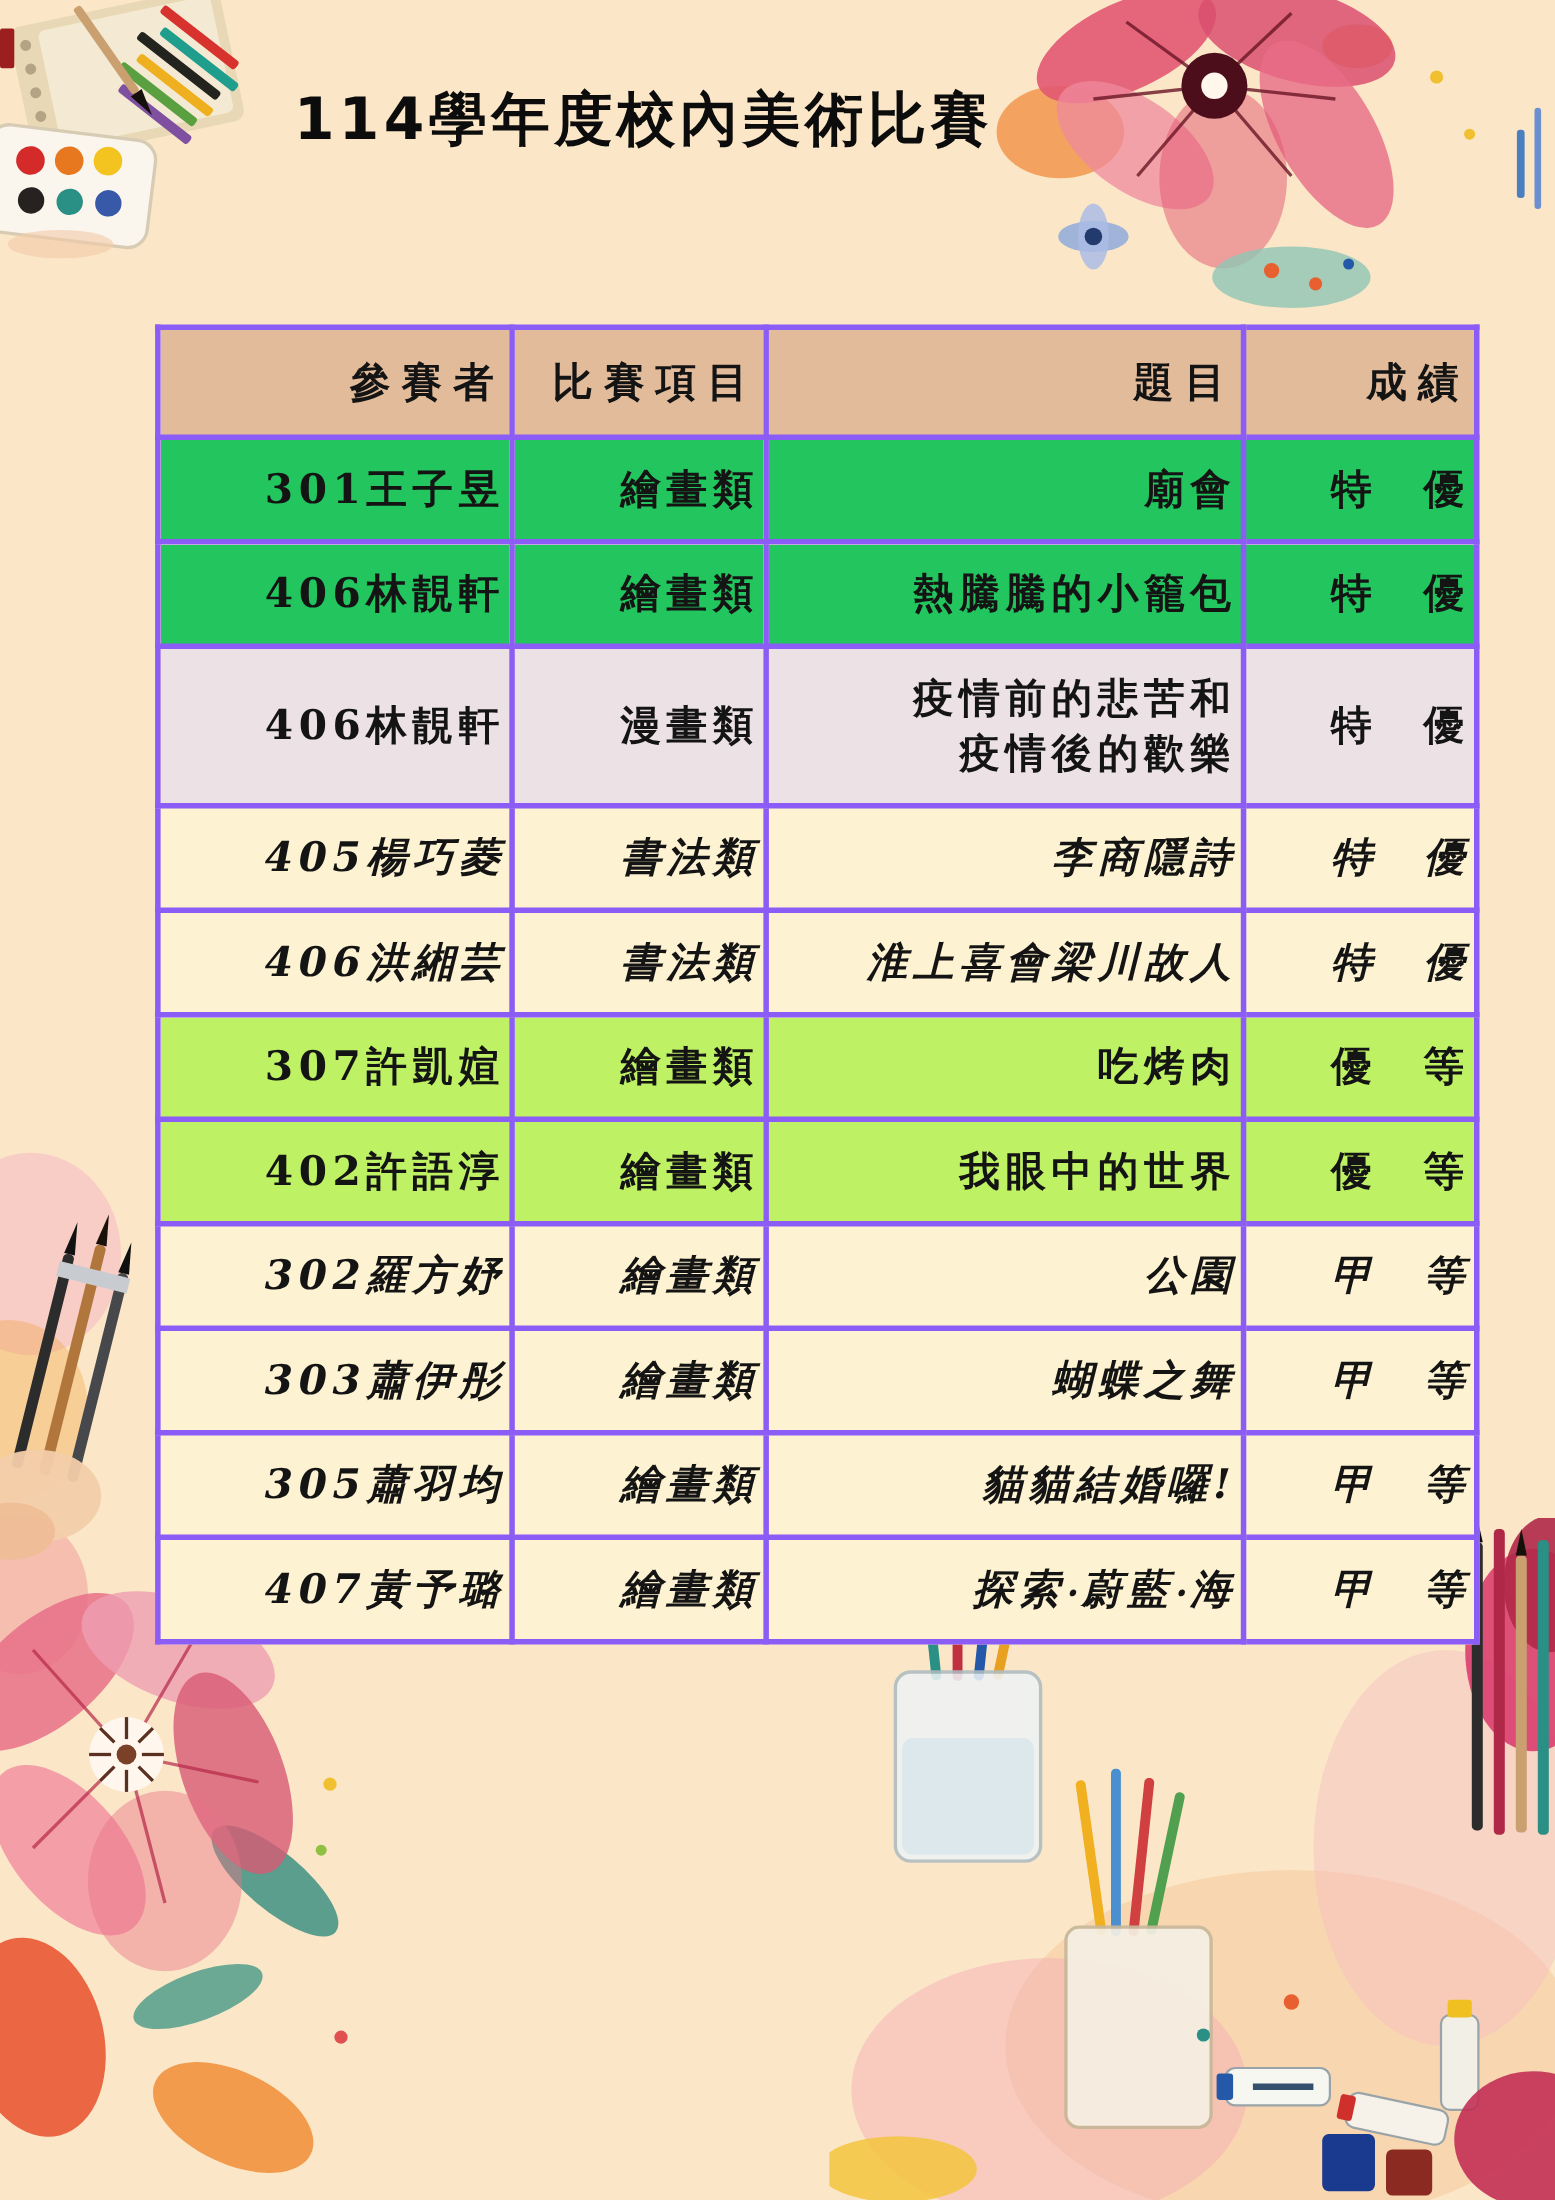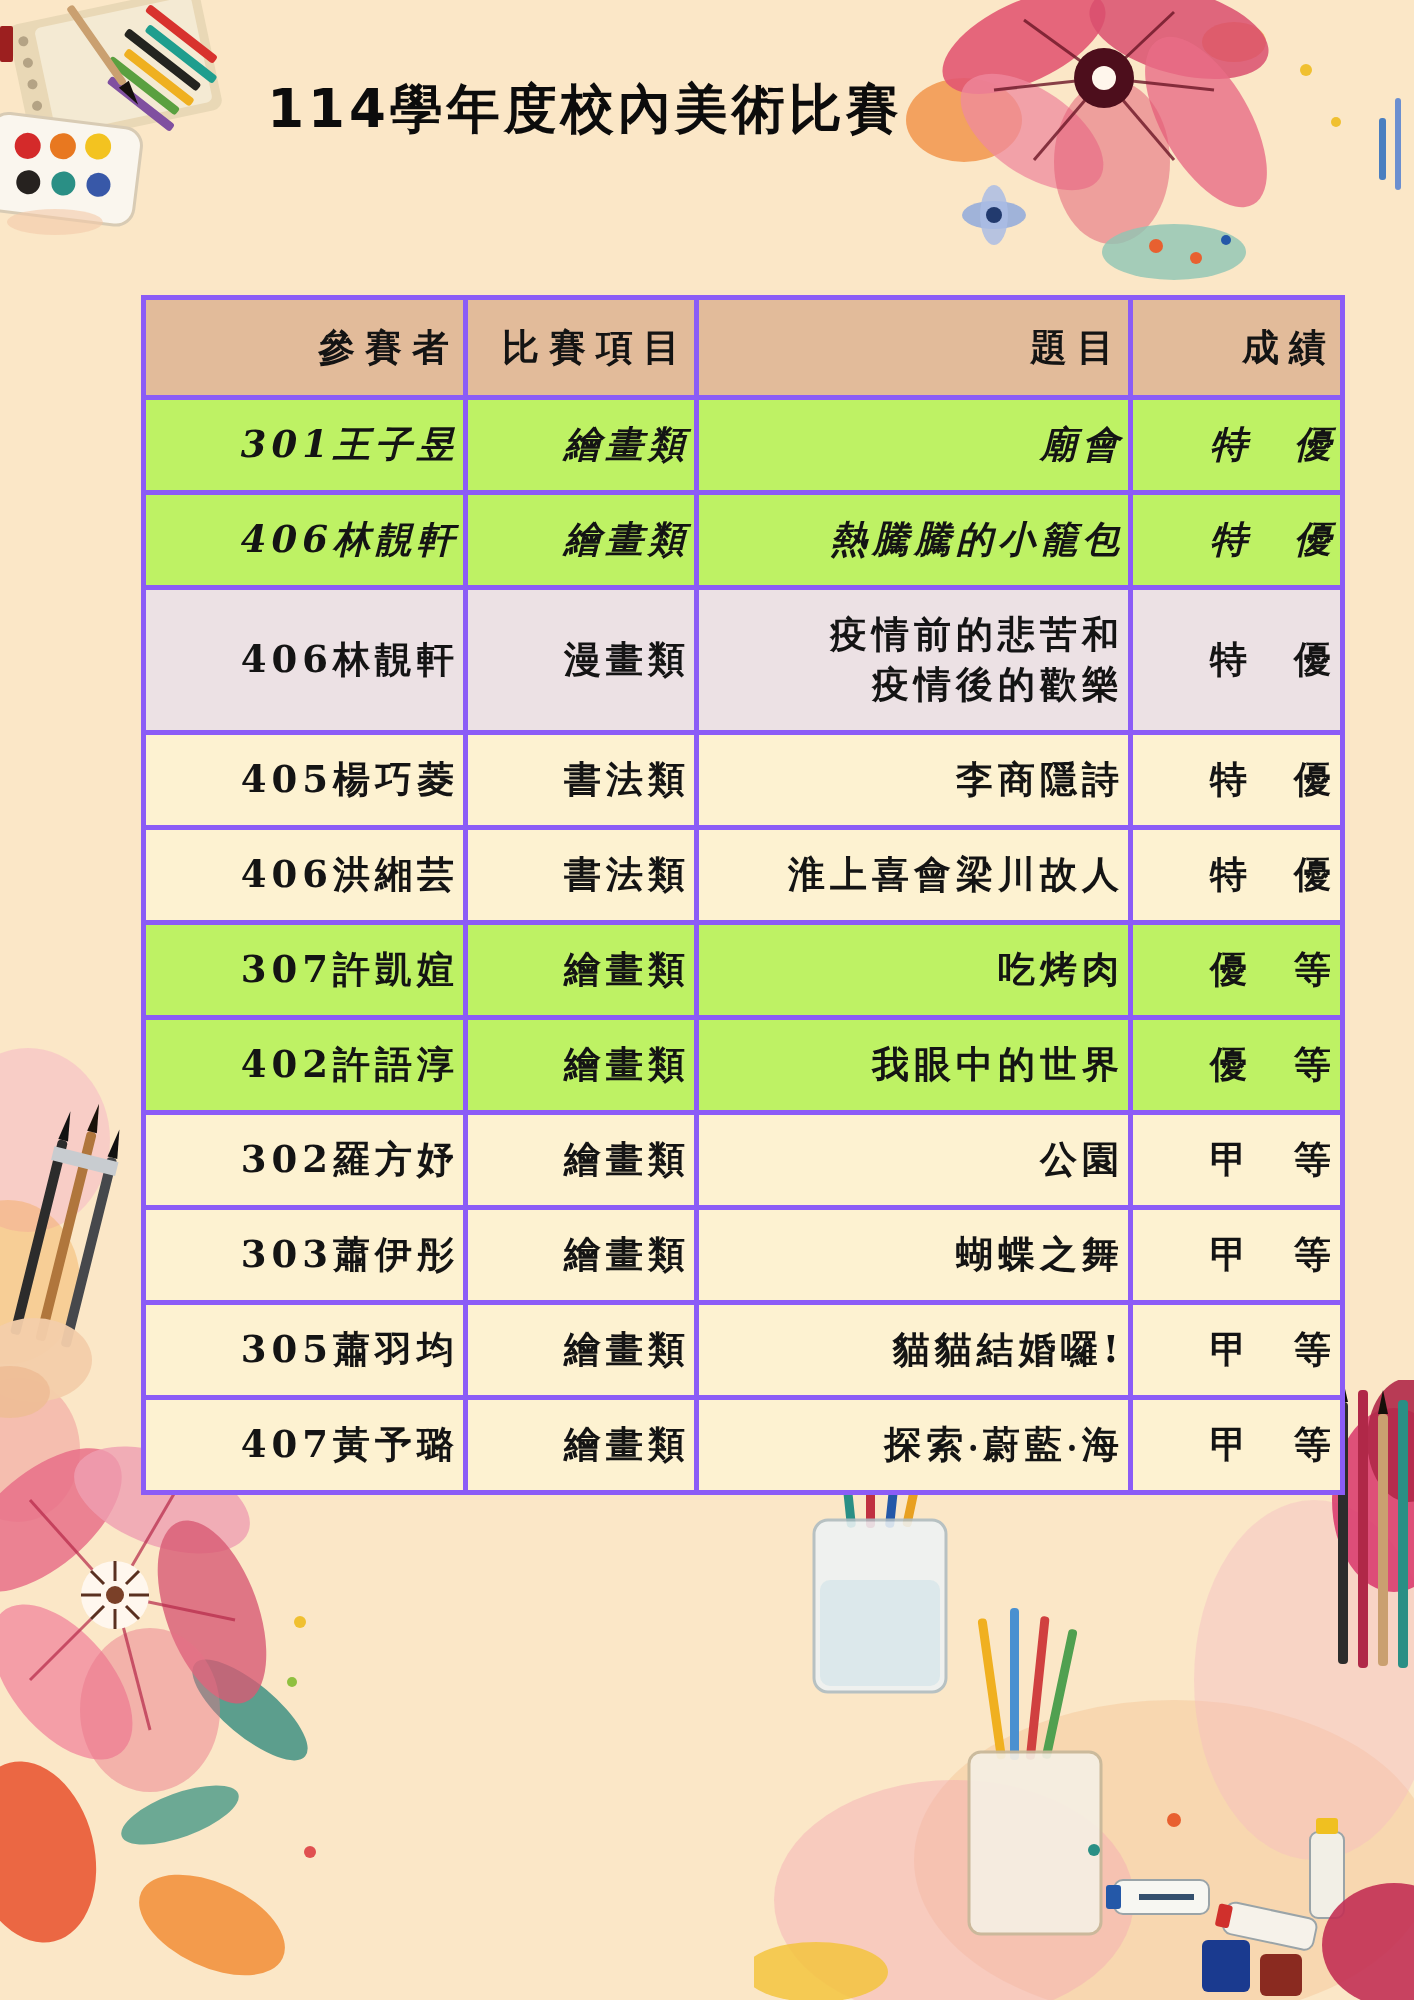--- a/index.html
+++ b/index.html
@@ -15,22 +15,22 @@
       border-collapse:collapse;table-layout:fixed;
       border:4px solid #161616;background:#fdf0cd;}
   .results-table th,.results-table td{
       border:5px solid #8b5cf6;text-align:right;vertical-align:middle;
       padding:0 4px;color:#141414;font-weight:bold;overflow:hidden;}
   .results-table th{height:95px;font-size:37px;letter-spacing:10px;background:#e2bb9a;}
   .results-table tbody tr{height:95px;}
   .results-table tbody tr[data-row="5"]{height:145px;}
   .results-table td{font-size:37px;letter-spacing:5px;}
   .c-topic{white-space:pre-line;line-height:1.35;}
-  .tone-cream td{background:#bef264;font-style:italic;}
-  .tone-cream2 td{background:#fdf2d1;}
+  .tone-cream td{background:#22c55e;}
+  .tone-cream2 td{background:#fdf2d1;font-style:italic;}
   .tone-pink td{background:#ece1e4;}
   .tone-tan td{background:#bef264;}
 </style>
 </head>
 <body>
 
 <div class="deco" style="left:0;top:0;width:250px;height:235px;">
   <svg width="250" height="235" viewBox="0 0 250 235">
     <g transform="rotate(-12 100 70)">
       <rect x="18" y="8" width="195" height="125" rx="10" fill="#e9d8b6"></rect>

